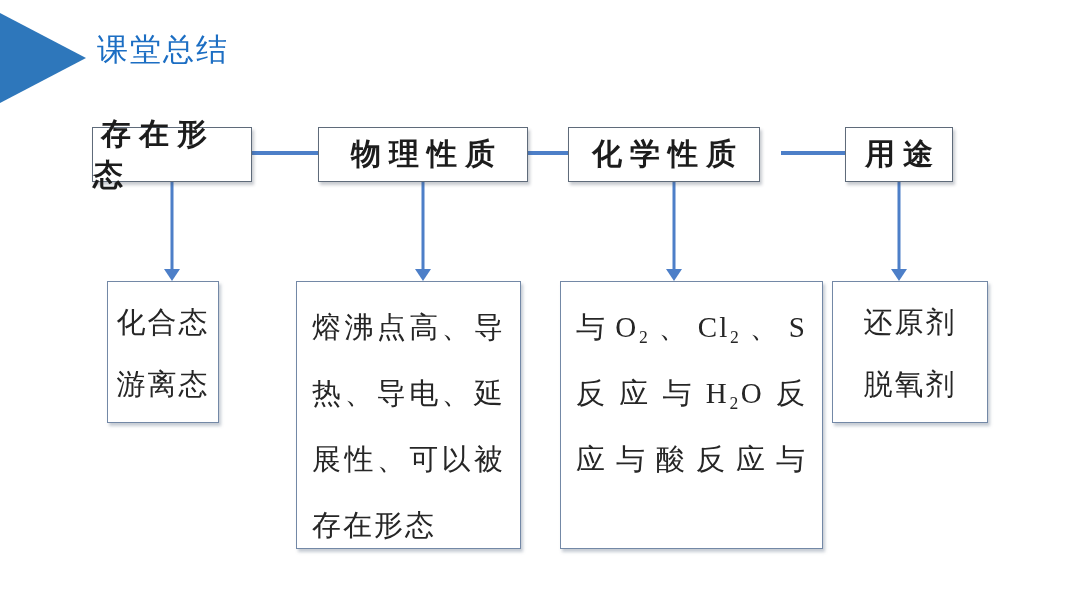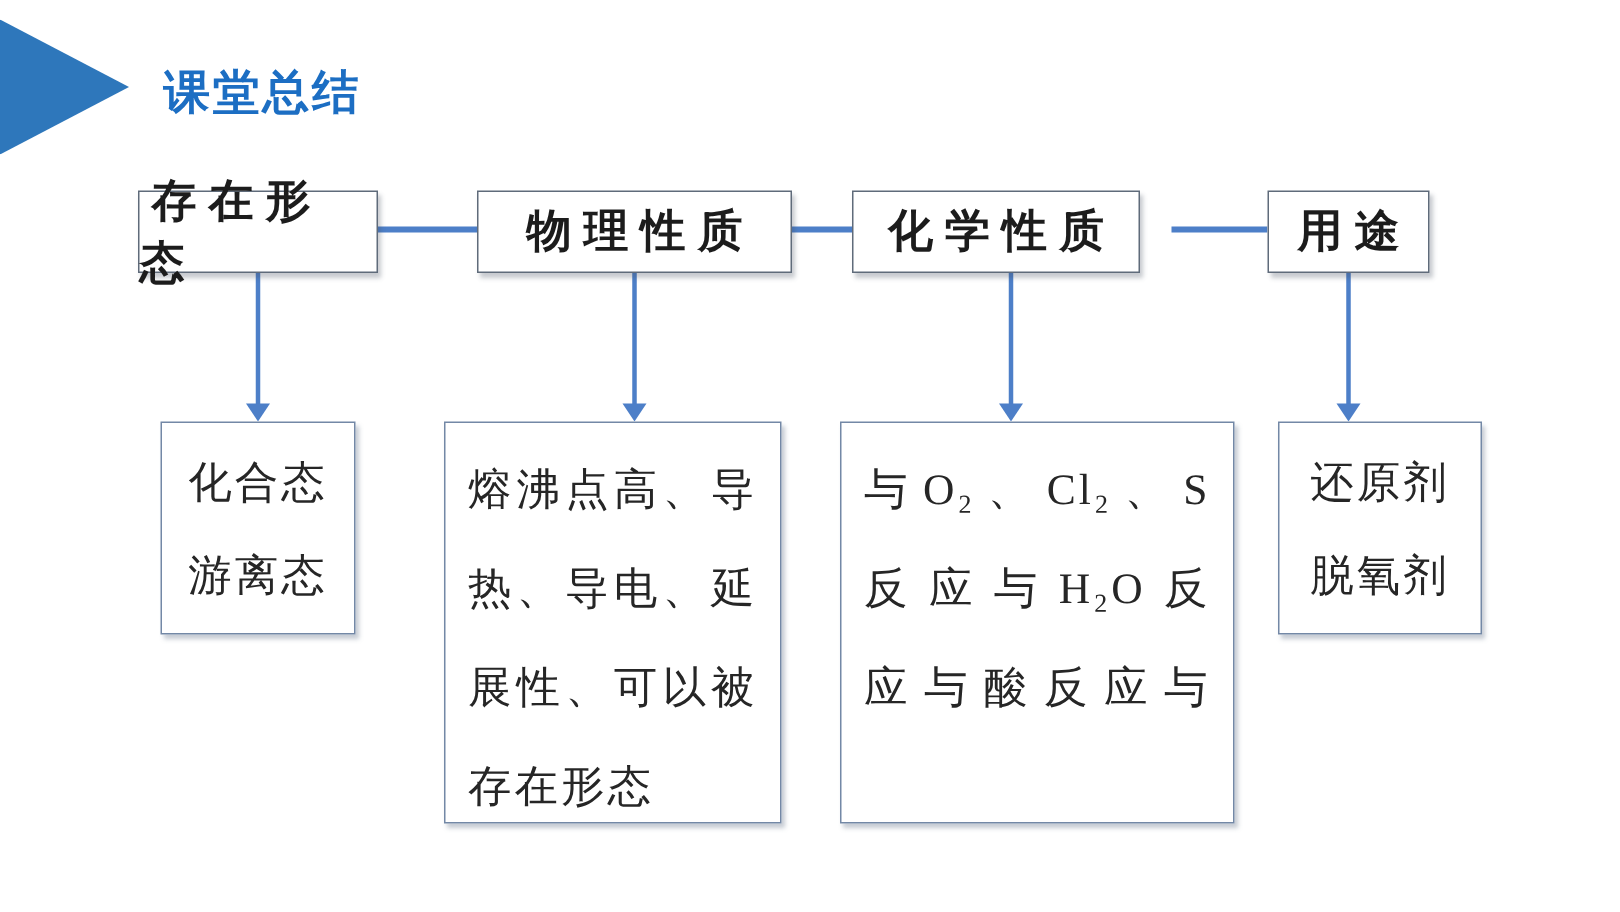--- a/index.html
+++ b/index.html
@@ -16,23 +16,23 @@
     overflow:hidden;font-family:"Liberation Serif","DejaVu Serif",serif;
   }
   
   .title-triangle{
     position:absolute;left:0;top:13px;width:86px;height:90px;
     background:var(--triangle-blue);
     clip-path:polygon(0 0,100% 50%,0 100%);
     filter:drop-shadow(2px 3px 2px rgba(60,90,130,.35));
   }
   .page-title{
-    position:absolute;left:93px;top:27px;margin:16px;
+    position:absolute;left:93px;top:27px;margin:4px;
     font-family:"Liberation Sans","DejaVu Sans",sans-serif;
-    font-size:31px;line-height:38px;font-weight:bold;
+    font-size:31px;line-height:38px;font-weight:normal;
     letter-spacing:2px;color:var(--title-blue);
   }
   
   .hbox{
     position:absolute;top:127px;height:55px;
     border:1.5px solid var(--header-box-border);
     box-shadow:2px 3px 3px rgba(70,80,95,.30);
     background:#fff;display:flex;align-items:center;justify-content:center;
     font-size:30px;font-weight:600;color:#1c1c1c;letter-spacing:8px;text-indent:8px;
     z-index:2;box-sizing:border-box;
@@ -63,22 +63,22 @@
   .varrow-3{left:891px;}
   
   .dbox{
     position:absolute;top:281px;background:#fff;box-sizing:border-box;
     border:1.5px solid var(--detail-box-border);
     box-shadow:2px 3px 3px rgba(90,105,130,.35);
     color:var(--text-dark);font-size:29px;
   }
   .dbox-small{height:142px;padding-top:9px;text-align:center;letter-spacing:2px;}
   .dbox-small .dline{line-height:62px;}
-  .dbox-0{left:107px;width:130px;}
-  .dbox-3{left:852px;width:136px;text-align:center;}
+  .dbox-0{left:107px;width:112px;}
+  .dbox-3{left:832px;width:156px;text-align:center;}
   .dbox-large{height:268px;padding:12px 15px 0;letter-spacing:2px;text-align:left;}
   .dbox-large .dline{line-height:66px;}
   .dbox-large .dline.fill{text-align:justify;text-align-last:justify;}
   .dbox-1{left:296px;width:225px;}
   .dbox-2{left:560px;width:263px;}
 </style>
 </head>
 <body>
 
 <div class="slide">

